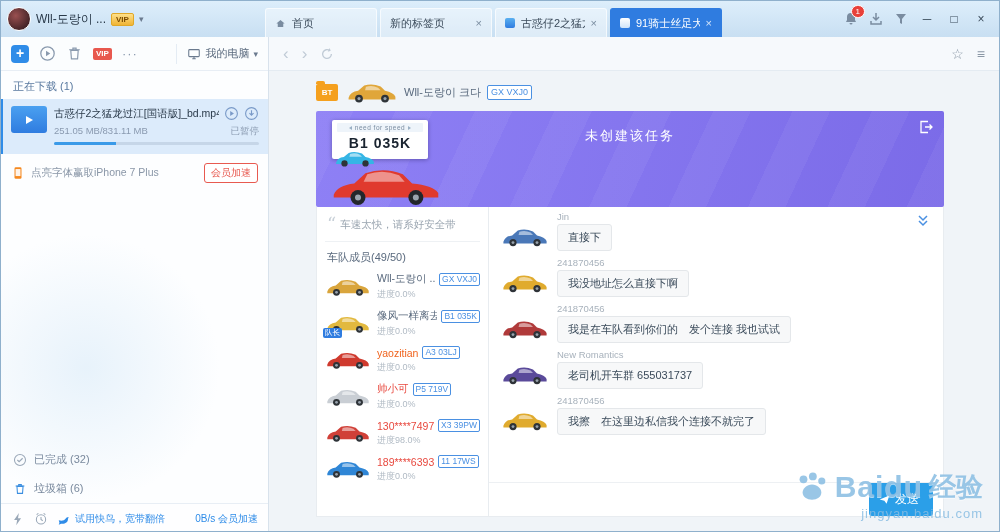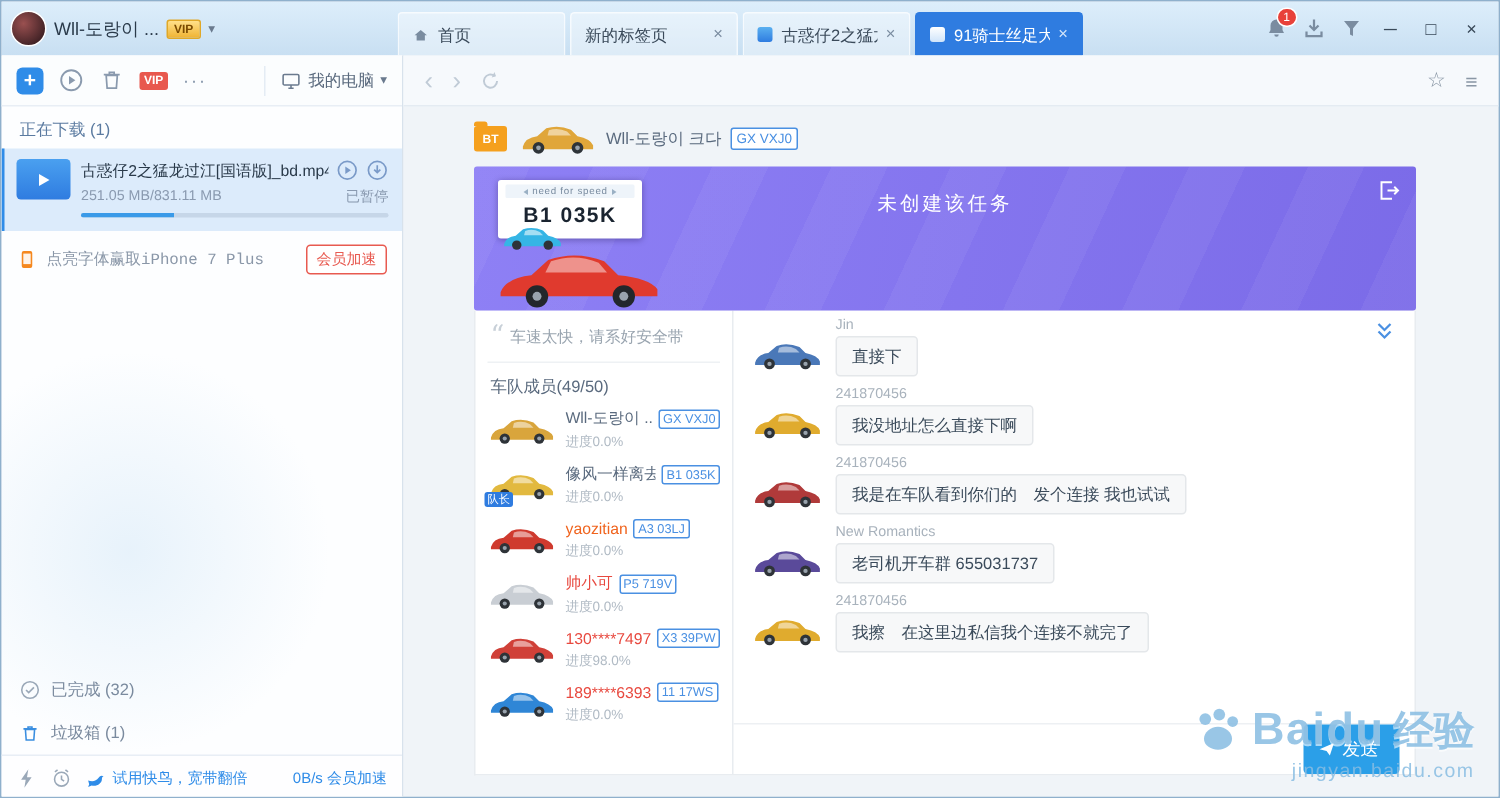--- a/index.html
+++ b/index.html
@@ -47,21 +47,21 @@
   .dl-body{flex:1;min-width:0;}
   .dl-row1{display:flex;align-items:center;gap:5px;}
   .dl-title{flex:1;font-size:10.5px;color:#2a3a4a;white-space:nowrap;overflow:hidden;}
   .dl-act{width:15px;height:15px;}
   .dl-act svg{width:15px;height:15px;display:block;}
   .dl-meta{display:flex;justify-content:space-between;font-size:9.5px;color:#8a9ab0;margin:4px 0;}
   .dl-progress{height:3px;background:#c6d6e8;border-radius:2px;overflow:hidden;}
   .dl-fill{height:100%;background:#3a9ae8;}
   .promo{display:flex;align-items:center;gap:6px;padding:9px 10px;}
   .promo svg{width:14px;height:14px;flex:0 0 auto;}
-  .promo-text{flex:1;font-size:10.5px;color:#8a97a8;white-space:nowrap;overflow:hidden;font-family:Liberation Mono, monospace;}
+  .promo-text{flex:1;font-size:10.5px;color:#8a97a8;white-space:nowrap;overflow:hidden;}
   .promo-btn{border:1px solid #e85a50;color:#e85a50;font-size:10px;padding:2px 6px;border-radius:3px;background:#fff;white-space:nowrap;}
   .s-spacer{flex:1;}
   .s-row{display:flex;align-items:center;gap:7px;padding:7px 12px;font-size:11px;color:#7a8a9e;position:relative;z-index:1;}
   .s-row svg{width:14px;height:14px;}
   .s-bottom{height:30px;border-top:1px solid #e8eef5;display:flex;align-items:center;gap:9px;padding:0 10px;font-size:10px;position:relative;z-index:1;background:rgba(253,254,255,0.7);}
   .s-bottom svg{width:14px;height:14px;display:block;}
   .trial{color:#2f8ce8;display:flex;align-items:center;gap:4px;}
   .speed{margin-left:auto;color:#2f8ce8;white-space:nowrap;}
 
   
@@ -269,21 +269,21 @@
             <circle cx="8" cy="8" r="6.3" fill="none" stroke="#9aa8b8" stroke-width="1.2"></circle>
             <path d="M5 8l2 2 4-4" stroke="#9aa8b8" stroke-width="1.3" fill="none"></path>
           </svg>
         <span>已完成 (32)</span>
       </div>
       <div class="s-row">
         <svg viewBox="0 0 16 16">
             <path d="M4.5 5h7l-.6 8H5.1z" fill="none" stroke="#3a8ee0" stroke-width="1.2"></path>
             <path d="M3 4.5h10M6.5 4.5V3h3v1.5" stroke="#3a8ee0" stroke-width="1.2" fill="none"></path>
           </svg>
-        <span>垃圾箱 (1)</span>
+        <span>垃圾箱 (6)</span>
       </div>
 
       <div class="s-bottom">
         <svg viewBox="0 0 16 16">
             <path d="M9 1L3.5 9h3.5l-1 6 5.5-8H8z" fill="#9aa8b8"></path>
           </svg>
         <svg viewBox="0 0 16 16">
             <circle cx="8" cy="8.5" r="5.3" fill="none" stroke="#9aa8b8" stroke-width="1.2"></circle>
             <path d="M8 5.8v2.8l2 1.4" stroke="#9aa8b8" stroke-width="1.2" fill="none"></path>
             <path d="M3 3l2-1.5M13 3l-2-1.5" stroke="#9aa8b8" stroke-width="1.2"></path>

